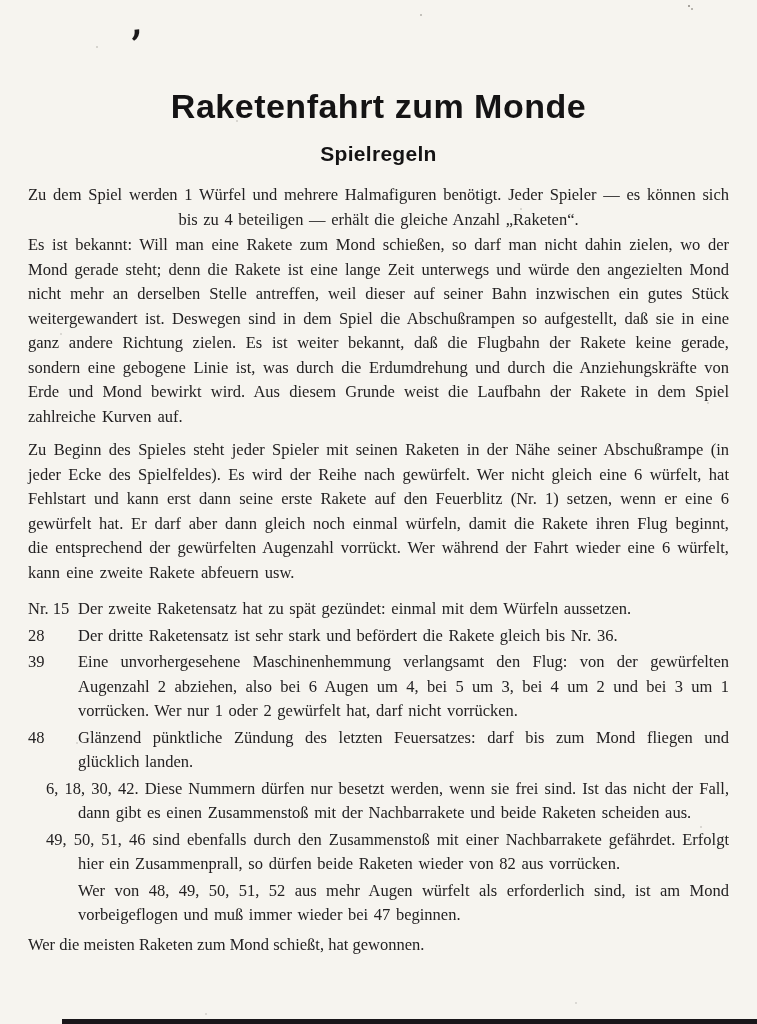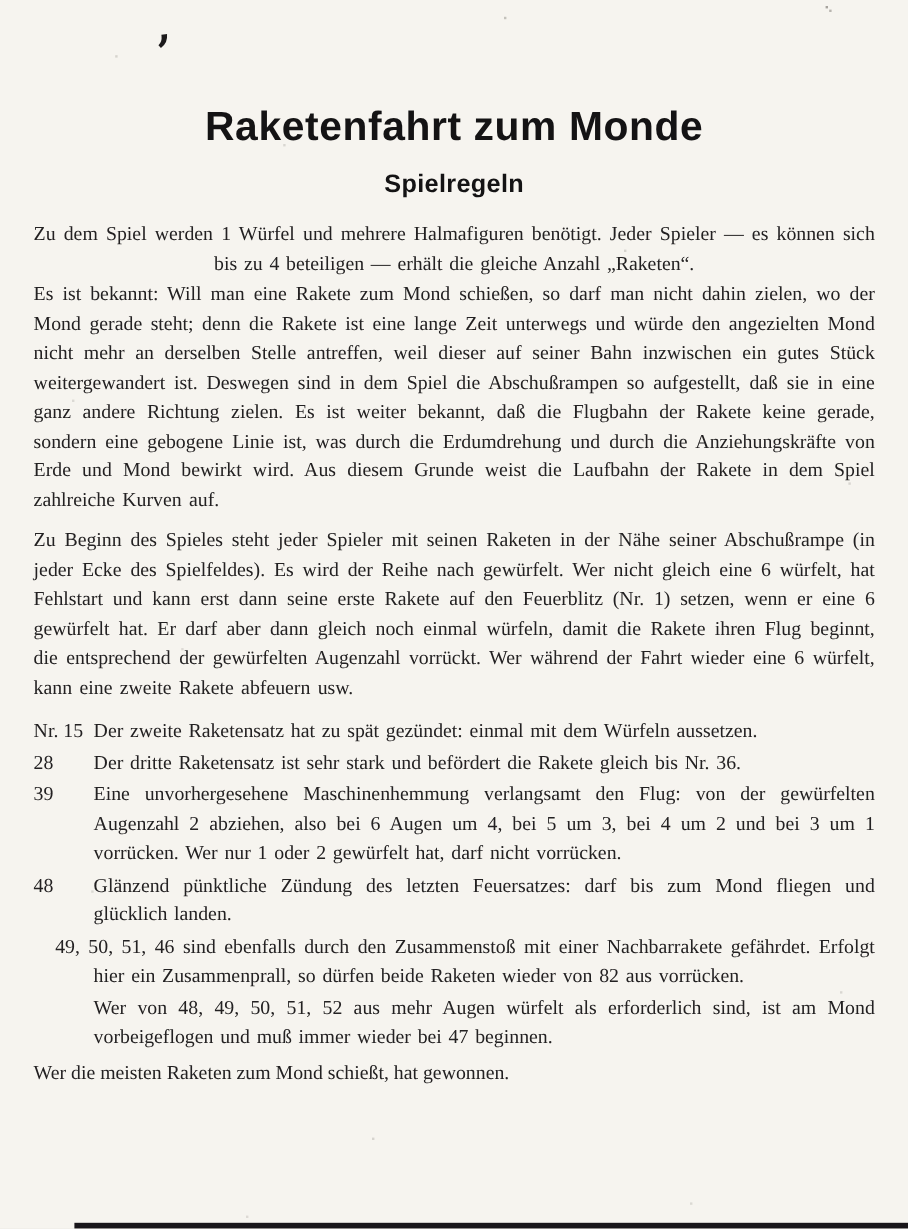--- a/index.html
+++ b/index.html
@@ -134,20 +134,23 @@
       <div class="rule rule-grid">
         <span class="rnum">39</span>
         <span class="rtext">Eine unvorhergesehene Maschinenhemmung verlangsamt den Flug: von der gewürfelten Augenzahl 2 abziehen, also bei 6 Augen um 4, bei 5 um 3, bei 4 um 2 und bei 3 um 1 vorrücken. Wer nur 1 oder 2 gewürfelt hat, darf nicht vorrücken.</span>
       </div>
 
       <div class="rule rule-grid">
         <span class="rnum">48</span>
         <span class="rtext">Glänzend pünktliche Zündung des letzten Feuersatzes: darf bis zum Mond fliegen und glücklich landen.</span>
       </div>
 
+      <div class="rule rule-flow">
+        <span class="rnum-inline">6, 18, 30, 42.</span> <span>Diese Nummern dürfen nur besetzt werden, wenn sie frei sind. Ist das nicht der Fall, dann gibt es einen Zusammenstoß mit der Nachbarrakete und beide Raketen scheiden aus.</span>
+      </div>
 
       <div class="rule rule-flow">
         <span class="rnum-inline">49, 50, 51, 46</span> <span>sind ebenfalls durch den Zusammenstoß mit einer Nachbarrakete gefährdet. Erfolgt hier ein Zusammenprall, so dürfen beide Raketen wieder von 82 aus vorrücken.</span>
       </div>
 
 
       <div class="rule rule-cont">
         <span>Wer von 48, 49, 50, 51, 52 aus mehr Augen würfelt als erforderlich sind, ist am Mond vorbeigeflogen und muß immer wieder bei 47 beginnen.</span>
       </div>
 

